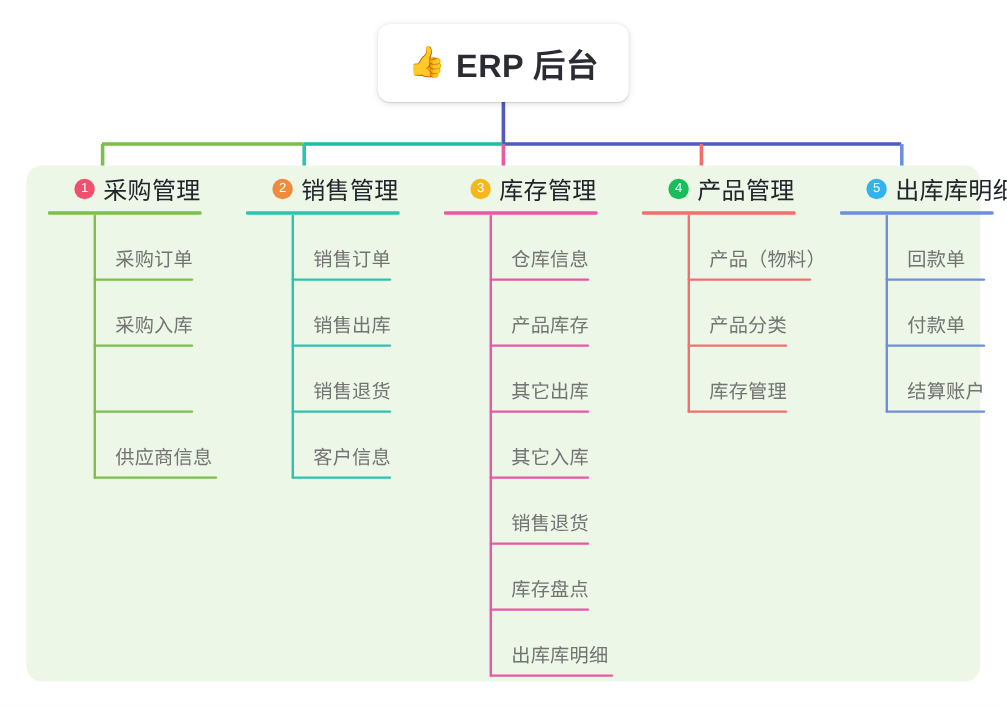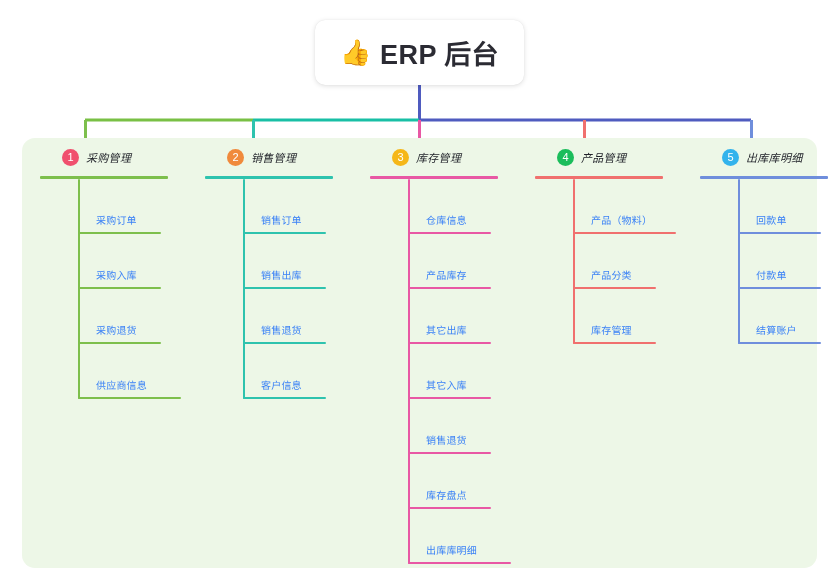--- a/index.html
+++ b/index.html
@@ -106,25 +106,24 @@
     height: 17px;
     border-radius: 50%;
     color: #ffffff;
     font-size: 11px;
     line-height: 17px;
     text-align: center;
     flex: none;
     font-weight: normal;
   }
   .col-title {
-    font-size: 11px;
+    font-size: 20px;
     color: #22242b;
     white-space: nowrap;
     letter-spacing: 0.3px;
-    font-style: italic;
   }
   .head-rule {
     height: 3px;
     width: 128px;
     margin-left: 0px;
     border-radius: 1px;
   }
 
   
   .branch {
@@ -142,22 +141,22 @@
   .leaf {
     position: relative;
     height: 55px;
     padding-left: 18px;
     box-sizing: border-box;
     display: flex;
     flex-direction: column;
     justify-content: flex-end;
   }
   .leaf-label {
-    font-size: 10px;
-    color: #3b82f6;
+    font-size: 16px;
+    color: #737373;
     white-space: nowrap;
     padding-bottom: 5px;
     letter-spacing: 0.2px;
   }
   .leaf-rule {
     height: 2px;
     width: 83px;
     margin-left: -18px;
     border-radius: 1px;
   }
@@ -198,21 +197,20 @@
           <div class="spine" style="background: rgb(125, 191, 76); height: 220px;"></div>
           <div class="leaf">
             <div class="leaf-label">采购订单</div>
             <div class="leaf-rule" style="background: rgb(125, 191, 76);"></div>
           </div>
           <div class="leaf">
             <div class="leaf-label">采购入库</div>
             <div class="leaf-rule" style="background: rgb(125, 191, 76);"></div>
           </div>
           <div class="leaf">
-            <div class="leaf-label">采购退货</div>
             <div class="leaf-rule" style="background: rgb(125, 191, 76);"></div>
           </div>
           <div class="leaf wide">
             <div class="leaf-label">供应商信息</div>
             <div class="leaf-rule" style="background: rgb(125, 191, 76);"></div>
           </div>
         </div>
       </div>
       <div class="col col-1">
         <div class="col-head">

